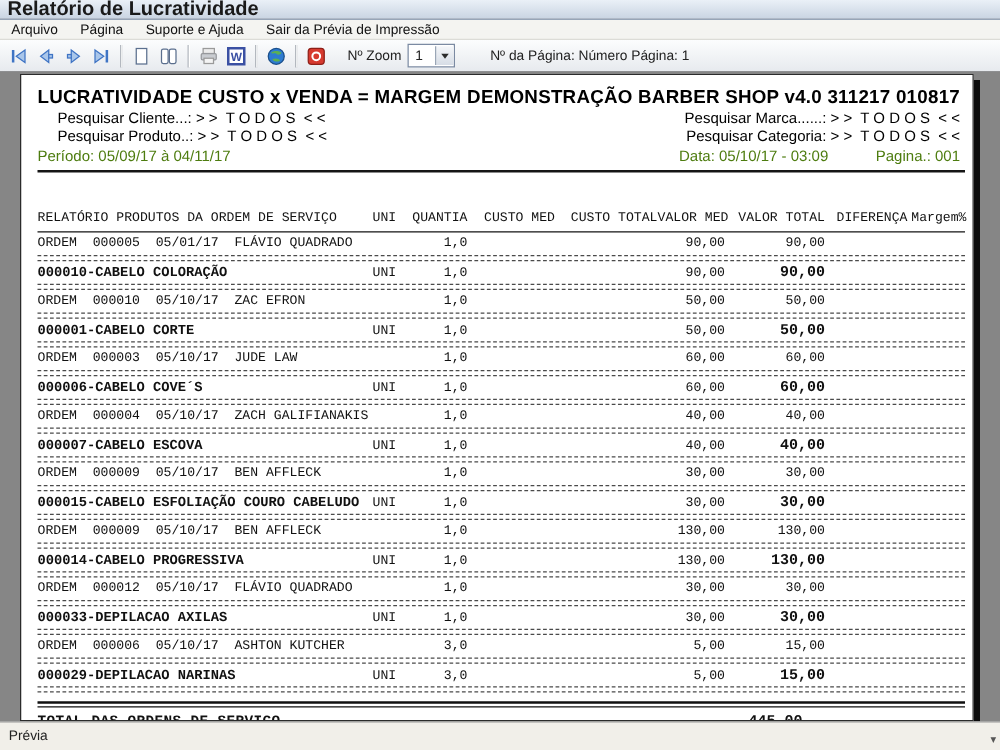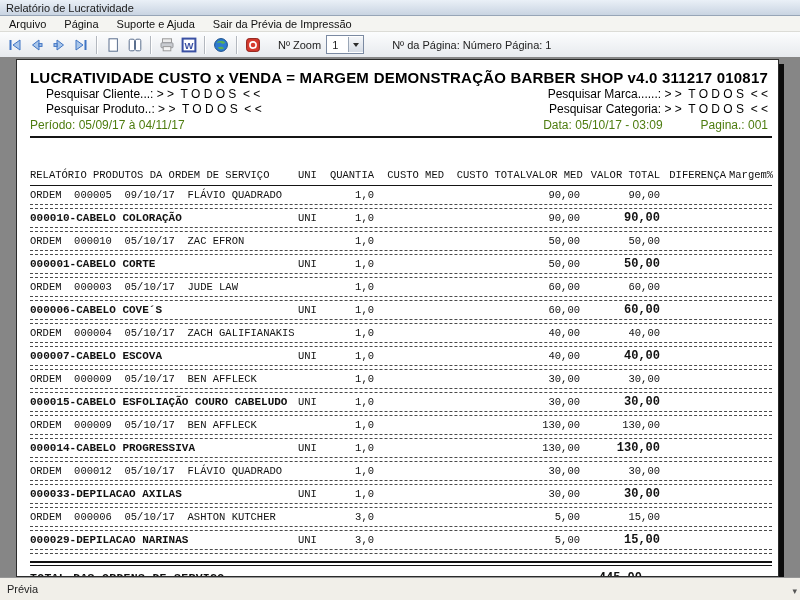--- a/index.html
+++ b/index.html
@@ -1,21 +1,21 @@
 <!DOCTYPE html>
 <html><head>
 <meta charset="utf-8">
 <style>
   html,body{margin:0;padding:0;}
   body{width:800px;height:600px;overflow:hidden;background:#868686;font-family:"Liberation Sans",sans-serif;}
   .window{position:relative;width:800px;height:600px;}
 
   
   .titlebar{height:15px;background:linear-gradient(#eaf0f7,#c9d4e2);border-bottom:1px solid #97a5b7;
-    display:flex;align-items:center;padding-left:6px;font-size:11px;color:#1a1a1a;}
+    display:flex;align-items:center;padding-left:6px;font-size:16px;color:#1a1a1a;font-weight:bold;}
 
   
   .menubar{height:15px;background:#f4f4f1;border-bottom:1px solid #dcdcd7;display:flex;align-items:center;
     font-size:11px;color:#111;}
   .menu-item{padding:0 9px;cursor:default;}
 
   
   .toolbar{height:25px;background:linear-gradient(#fcfdfe,#e7eaee);border-bottom:1px solid #a9afb7;
     display:flex;align-items:center;padding-left:4px;font-size:11px;color:#222;}
   .tbtn{width:20px;height:20px;border:none;background:transparent;padding:1px;margin:0 1px;
@@ -199,21 +199,21 @@
         <span class="cell c-valor_med">VALOR MED</span>
         <span class="cell c-valor_total">VALOR TOTAL</span>
         <span class="cell c-diferenca">DIFERENÇA</span>
         <span class="cell c-margem">Margem%</span>
       </div>
 
       <div class="hline1"></div>
 
       <div id="tbody">
           <div class="trow">
-            <span class="cell c-desc">ORDEM  000005  09/10/17  FLÁVIO QUADRADO</span>
+            <span class="cell c-desc">ORDEM  000005  05/01/17  FLÁVIO QUADRADO</span>
             <span class="cell c-uni"></span>
             <span class="cell c-qty">1,0</span>
             <span class="cell c-custo_med"></span>
             <span class="cell c-custo_total"></span>
             <span class="cell c-valor_med">90,00</span>
             <span class="cell c-valor_total">90,00</span>
             <span class="cell c-diferenca"></span>
             <span class="cell c-margem"></span>
           </div>
           <div class="dsep"></div>

